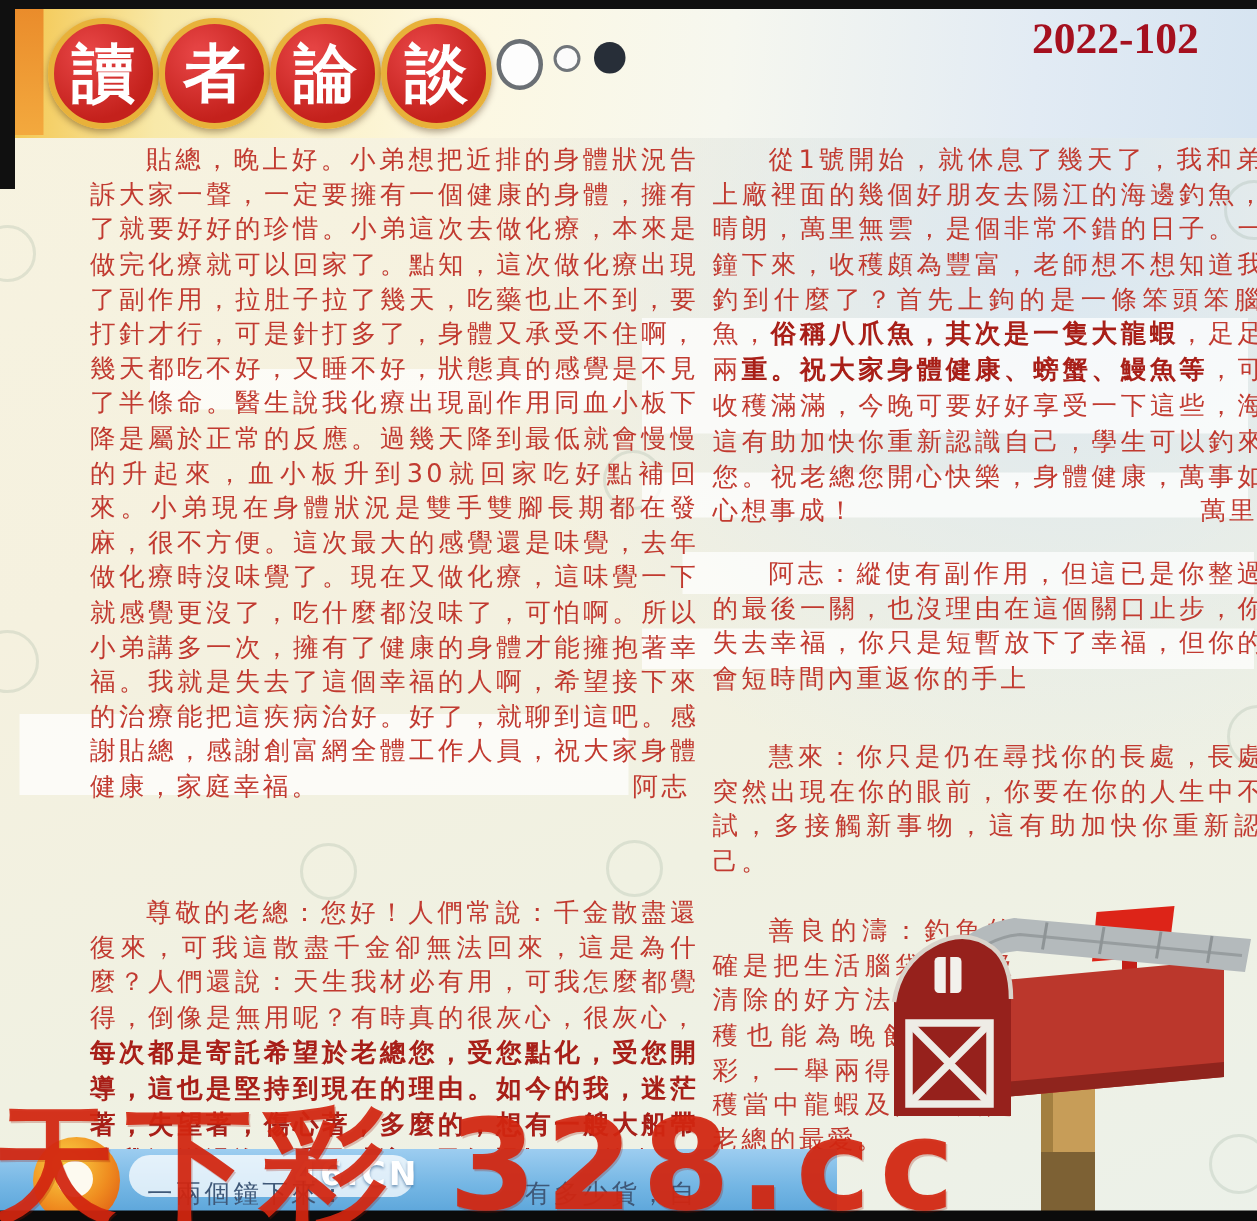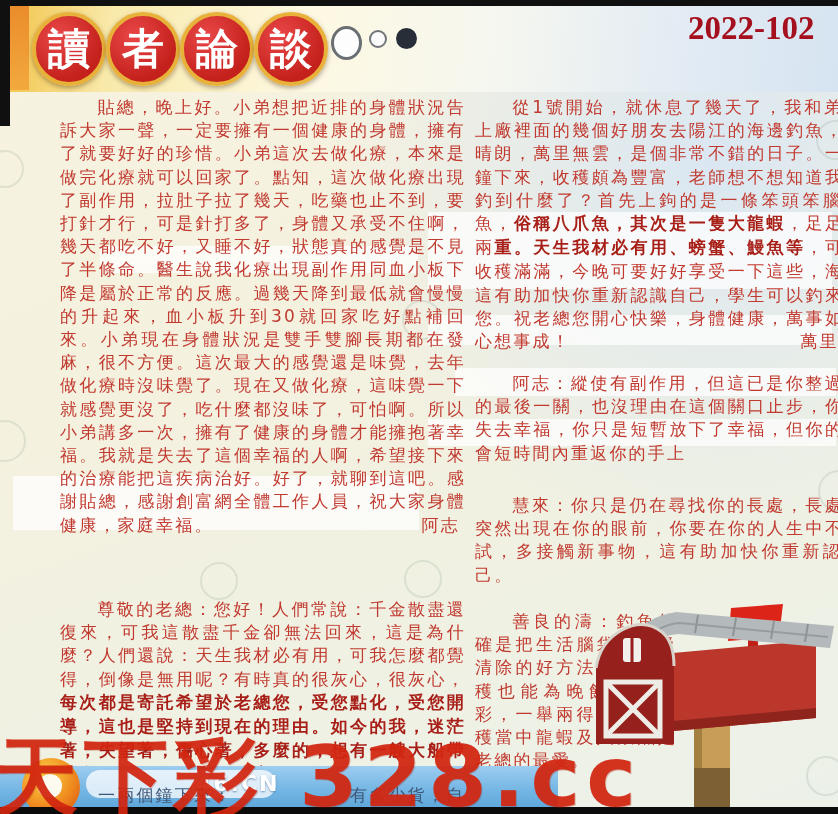--- a/index.html
+++ b/index.html
@@ -24,21 +24,21 @@
     border:4px solid #e8b13a; box-sizing:border-box;
     box-shadow:0 2px 5px rgba(60,30,0,0.4);
     display:flex; align-items:center; justify-content:center;
     color:#ffffff; font-size:42px; font-weight:900; z-index:7; }
   .dot { position:absolute; border-radius:50%; box-sizing:border-box; z-index:7; }
   .dot-1 { left:331px; top:26px; width:31px; height:34px; background:#fdfdfd; border:3px solid #6a6f74; }
   .dot-2 { left:369px; top:30px; width:18px; height:18px; background:#fbfbfb; border:2px solid #70757a; }
   .dot-3 { left:396px; top:28px; width:21px; height:21px; background:#272e38; }
   .issue { position:absolute; left:688px; top:10px; width:146px;
     font-family:"Liberation Serif","DejaVu Serif",serif;
-    font-size:33px; font-weight:700; color:#a5101f; letter-spacing:0px; z-index:7; }
+    font-size:29px; font-weight:700; color:#a5101f; letter-spacing:0px; z-index:7; }
   
   .knob { position:absolute; border:2px solid rgba(140,165,145,0.22); border-radius:50%; z-index:0; }
   
   .hl { position:absolute; background:rgba(255,255,255,0.72); z-index:1; }
   
   .tblock { position:absolute; z-index:3;margin-left:47px; }
   .body-text { margin:0; font-size:17px; line-height:23.2px; letter-spacing:2.2px;
     color:#c13a30; text-align:justify; text-indent:2.2em; }
   .body-text .b { font-weight:700; color:#a81f18;font-family:Liberation Mono, monospace; }
   .letter { position:relative; }
@@ -117,21 +117,21 @@
       <span class="sig-abs">阿志</span>
     </div>
   </div>
 
   <div class="tblock" style="left:13px;top:598px;width:406px">
     <p class="body-text"><span>尊敬的老總：您好！人們常說：千金散盡還復來，可我這散盡千金卻無法回來，這是為什麼？人們還說：天生我材必有用，可我怎麼都覺得，倒像是無用呢？有時真的很灰心，很灰心，</span><span class="b">每次都是寄託希望於老總您，受您點化，受您開導，這也是堅持到現在的理由。如今的我，迷茫著，失望著，傷心著，多麼的，想有一艘大船帶著我漂洋過海，乘風破浪，風舞楊帆。</span><span class="sig-inline">慧來</span><span class="emoji-dot"></span></p>
   </div>
 
   <div class="tblock" style="left:428px;top:96px;width:408px">
     <div class="letter">
-      <p class="body-text"><span>從1號開始，就休息了幾天了，我和弟弟約上廠裡面的幾個好朋友去陽江的海邊釣魚，天氣晴朗，萬里無雲，是個非常不錯的日子。一兩個鐘下來，收穫頗為豐富，老師想不想知道我們都釣到什麼了？首先上鉤的是一條笨頭笨腦的魷魚，</span><span class="b">俗稱八爪魚，其次是一隻大龍蝦</span><span>，足足有四兩</span><span class="b">重。天生我材必有用、螃蟹、鰻魚等</span><span>，可謂是收穫滿滿，今晚可要好好享受一下這些，海鮮。這有助加快你重新認識自己，學生可以釣來送給您。祝老總您開心快樂，身體健康，萬事如意，心想事成！</span></p>
+      <p class="body-text"><span>從1號開始，就休息了幾天了，我和弟弟約上廠裡面的幾個好朋友去陽江的海邊釣魚，天氣晴朗，萬里無雲，是個非常不錯的日子。一兩個鐘下來，收穫頗為豐富，老師想不想知道我們都釣到什麼了？首先上鉤的是一條笨頭笨腦的魷魚，</span><span class="b">俗稱八爪魚，其次是一隻大龍蝦</span><span>，足足有四兩</span><span class="b">重。祝大家身體健康、螃蟹、鰻魚等</span><span>，可謂是收穫滿滿，今晚可要好好享受一下這些，海鮮。這有助加快你重新認識自己，學生可以釣來送給您。祝老總您開心快樂，身體健康，萬事如意，心想事成！</span></p>
       <span class="sig-abs">萬里無雲</span>
     </div>
   </div>
 
   <div class="tblock" style="left:428px;top:372px;width:408px">
     <p class="body-text">阿志：縱使有副作用，但這已是你整過療程的最後一關，也沒理由在這個關口止步，你不是失去幸福，你只是短暫放下了幸福，但你的幸福會短時間內重返你的手上</p>
   </div>
 
   <div class="tblock" style="left:428px;top:494px;width:408px">
     <p class="body-text">慧來：你只是仍在尋找你的長處，長處不會突然出現在你的眼前，你要在你的人生中不停嘗試，多接觸新事物，這有助加快你重新認識自己。</p>

